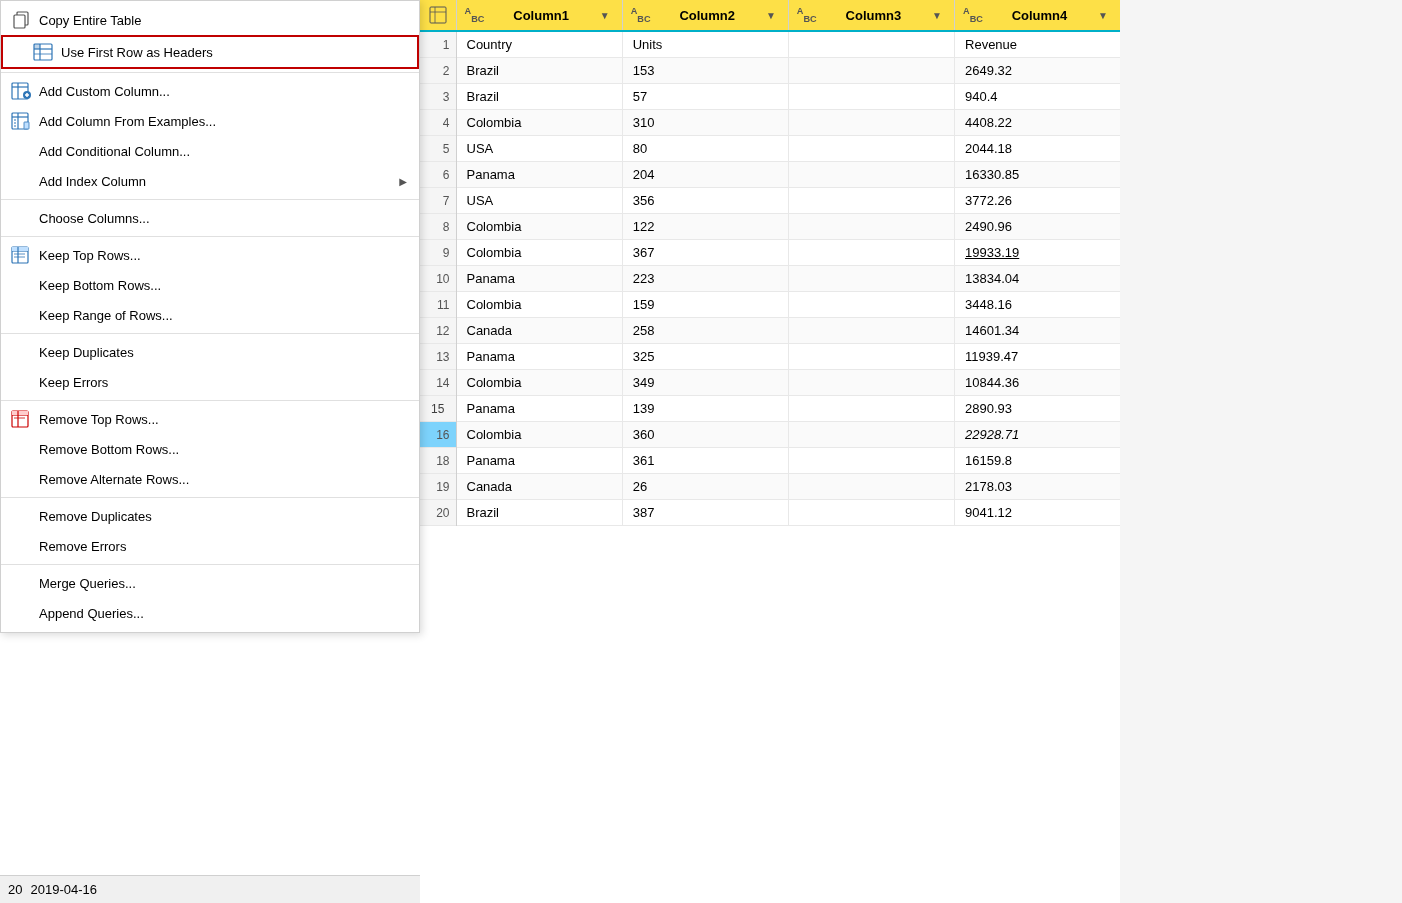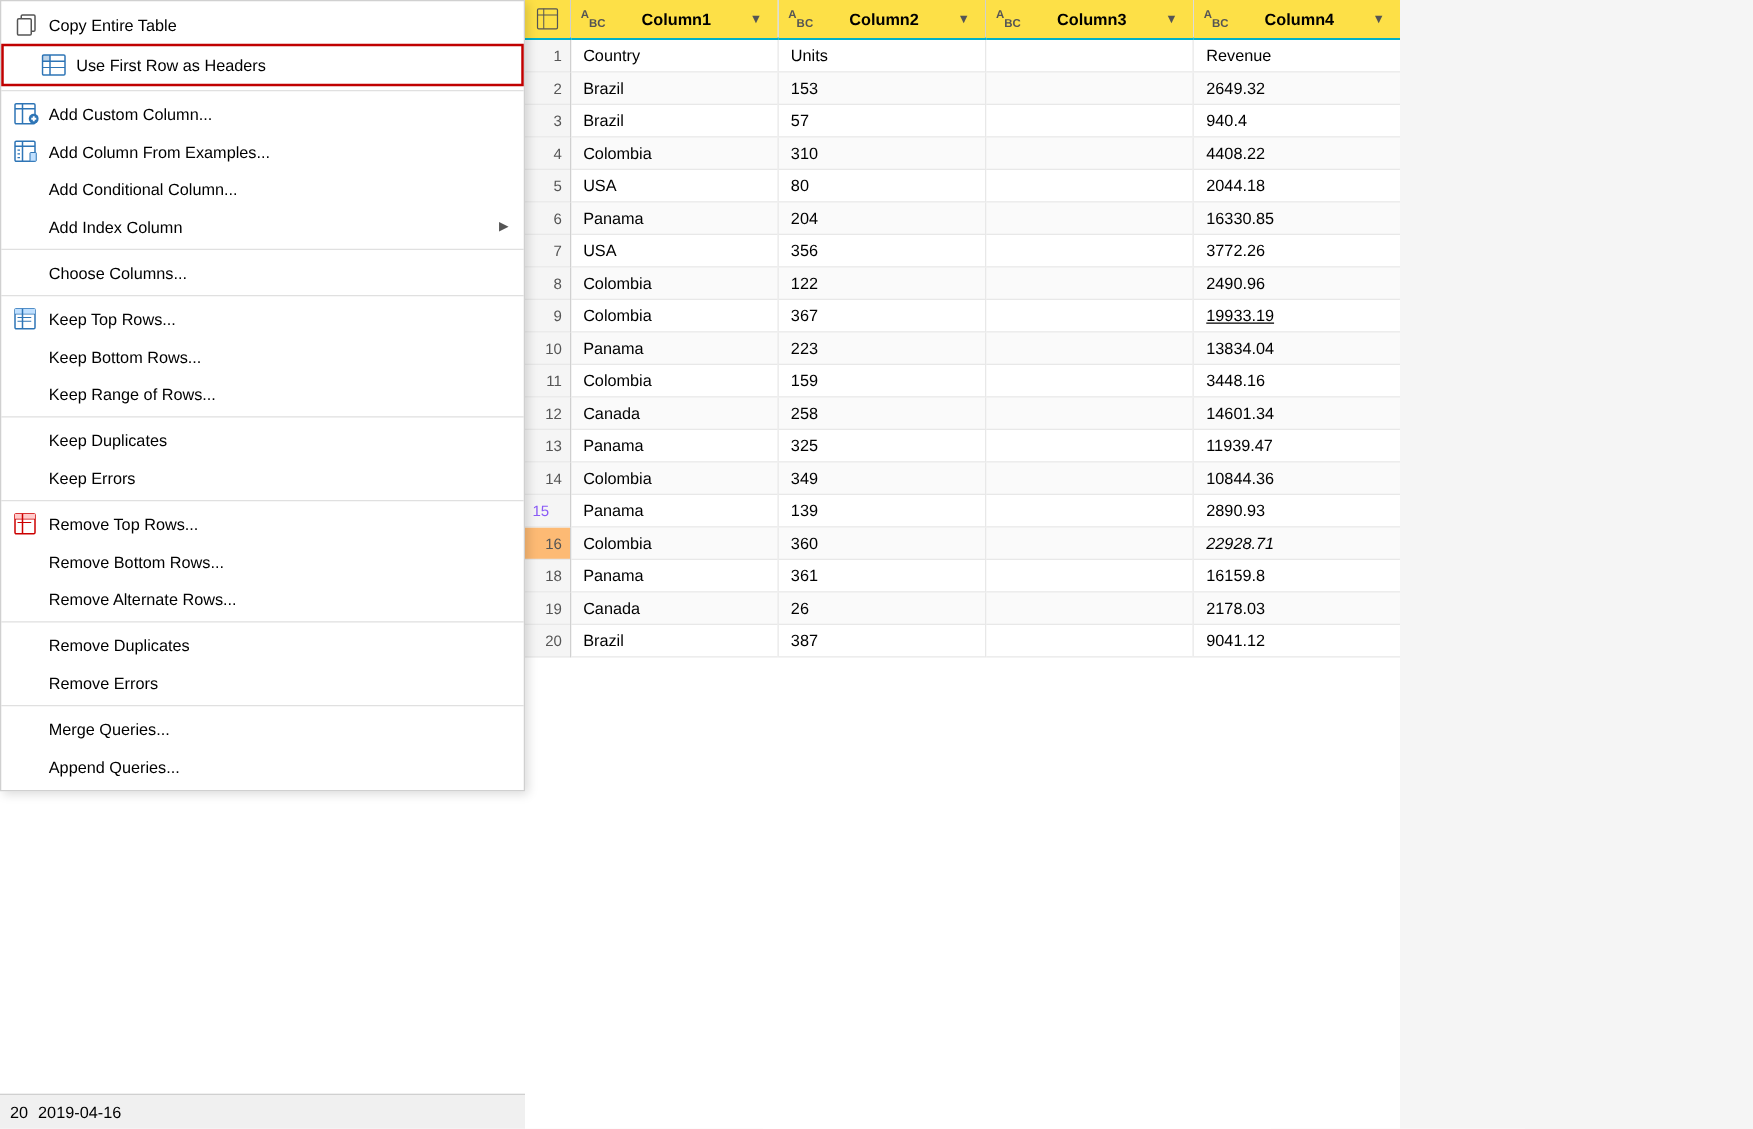--- a/index.html
+++ b/index.html
@@ -465,28 +465,28 @@
             <td style="border-right: none;">11939.47</td>
           </tr>
           <tr>
             <td style="color: rgb(85, 85, 85); text-align: right; font-size: 12px; background: rgb(245, 245, 245); border-right: 1px solid rgb(208, 208, 208); padding: 5px 6px;">14</td>
             <td>Colombia</td>
             <td>349</td>
             <td></td>
             <td style="border-right: none;">10844.36</td>
           </tr>
           <tr>
-            <td style="color: #8b5cf6; text-align: left; font-size: 12px; background: rgb(245, 245, 245); border-right: 1px solid rgb(208, 208, 208); padding: 5px 6px;">15</td>
+            <td style="color: #404040; text-align: center; font-size: 12px; background: rgb(245, 245, 245); border-right: 1px solid rgb(208, 208, 208); padding: 5px 6px;">15</td>
             <td>Panama</td>
             <td>139</td>
             <td></td>
             <td style="border-right: none;">2890.93</td>
           </tr>
           <tr>
-            <td style="color: rgb(85, 85, 85); text-align: right; font-size: 12px; background: #fdba74; border-right: 1px solid rgb(208, 208, 208); padding: 5px 6px;">16</td>
+            <td style="color: rgb(85, 85, 85); text-align: right; font-size: 12px; background: #7dd3fc; border-right: 1px solid rgb(208, 208, 208); padding: 5px 6px;">16</td>
             <td>Colombia</td>
             <td>360</td>
             <td></td>
             <td style="border-right: none; font-style: italic;">22928.71</td>
           </tr>
           <tr>
             <td style="color: rgb(85, 85, 85); text-align: right; font-size: 12px; background: rgb(245, 245, 245); border-right: 1px solid rgb(208, 208, 208); padding: 5px 6px;">18</td>
             <td>Panama</td>
             <td>361</td>
             <td></td>

